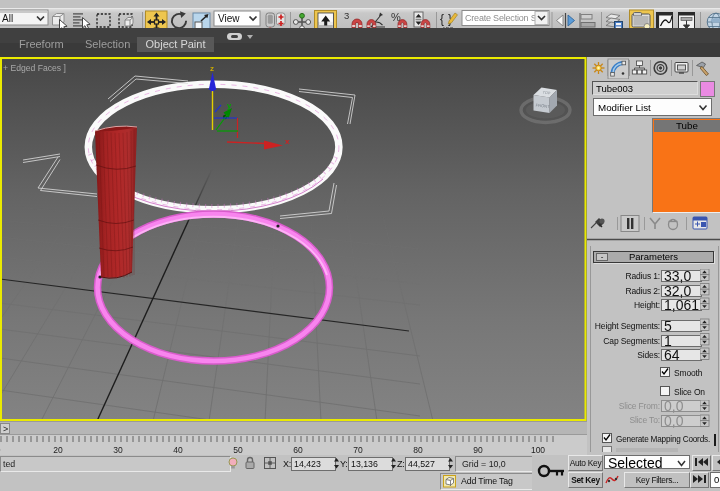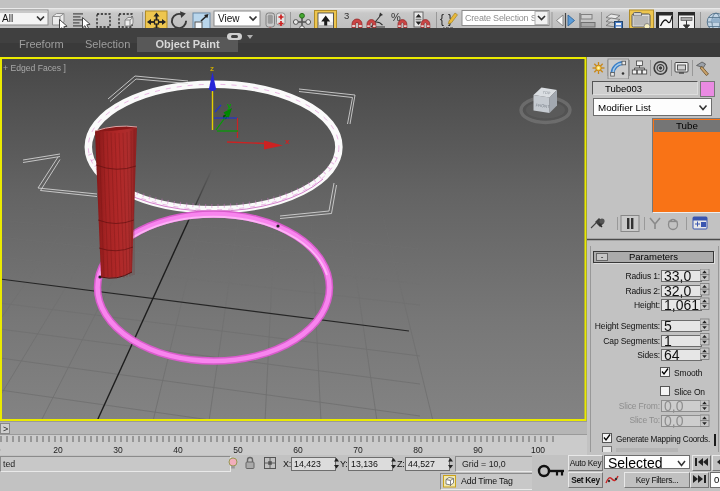--- a/index.html
+++ b/index.html
@@ -219,21 +219,21 @@
     <line x1="1.3" y1="4.5" x2="16.7" y2="4.5" stroke="#5a7890" stroke-width="0.9"></line>
     <line x1="1.3" y1="13.5" x2="16.7" y2="13.5" stroke="#5a7890" stroke-width="0.9"></line>
     <path d="M3.5 7 a6.5 4.5 0 0 1 11 0 l-1.8 2.6 l-7.4 0 z" fill="#93b0ca"></path>
   </g>
 </svg>
 </div>
 <div id="ribbon" class="abs">
   <div class="tabs">
     <div class="tab" style="left:19px;">Freeform</div>
     <div class="tab" style="left:85px;">Selection</div>
-    <div class="tab active" style="left:137px;width:101px;font-weight:bold;">Object Paint</div>
+    <div class="tab active" style="left:137px;width:77px;">Object Paint</div>
   </div>
   <svg class="abs" style="left:224px;top:2px;" width="30" height="12" viewBox="0 0 30 12">
     <rect x="3" y="3" width="15" height="7" rx="3.5" fill="#d0d0d0"></rect>
     <rect x="7" y="5" width="7" height="3" rx="1.5" fill="#404040"></rect>
     <path d="M23 5 L29 5 L26 9 Z" fill="#b0b0b0"></path>
   </svg>
 </div>
 <div id="viewportwrap" class="abs" style="left:0;top:57px;width:587px;height:364px;">
 <svg width="587" height="364" viewBox="0 0 587 364">
   <defs>
@@ -440,21 +440,21 @@
       <rect x="-4" y="-3" width="8" height="5" fill="#cfcfcf" stroke="#555"></rect>
       <rect x="-2.5" y="4" width="5" height="1.8" fill="#555"></rect>
     </g>
 
     <g transform="translate(115.5,11)">
       <path d="M-6 -2.5 L-0.5 -6 L3 -4 L1 -0.5 Z" fill="#9aa0a8" stroke="#555" stroke-width="0.8"></path>
       <path d="M-0.5 -1.5 L6 6 L3.8 7.5 L-2.5 0 Z" fill="#caa26a" stroke="#6a512a" stroke-width="0.8"></path>
     </g>
   </svg>
 
-  <div class="abs" style="left:5px;top:24px;width:106px;height:14px;background:#cfcfcf;border:1px solid;border-color:#555 #ddd #ddd #555;font-size:9.5px;color:#000;line-height:14px;padding-left:12px;box-sizing:border-box;">Tube003</div>
+  <div class="abs" style="left:5px;top:24px;width:106px;height:14px;background:#cfcfcf;border:1px solid;border-color:#555 #ddd #ddd #555;font-size:9.5px;color:#000;line-height:14px;padding-left:3px;box-sizing:border-box;">Tube003</div>
   <div class="abs" style="left:113px;top:24px;width:13px;height:14px;background:#e98ae2;border:1px solid #777;"></div>
 
   <div class="abs" style="left:6px;top:41px;width:119px;height:18px;background:#fdfdfd;border:1px solid #6d6d6d;font-size:9.8px;color:#000;line-height:17px;padding-left:4px;box-sizing:border-box;">Modifier List
     <svg class="abs" style="right:3px;top:4px;" width="10" height="10" viewBox="0 0 10 10">
         <path d="M1.5 2.5 L5 6.5 L8.5 2.5" fill="none" stroke="#333" stroke-width="1.5"></path>
       </svg>
   </div>
 
   <div class="abs" style="left:18px;top:61px;width:119px;height:93px;background:#f97316;border:1px solid;border-color:#777 #eee #eee #777;margin-left:47px;">
     <div style="position:absolute;left:1px;top:1px;right:1px;height:12px;background:#757575;font-size:9.8px;color:#000;line-height:12px;padding-left:22px;">Tube</div>

